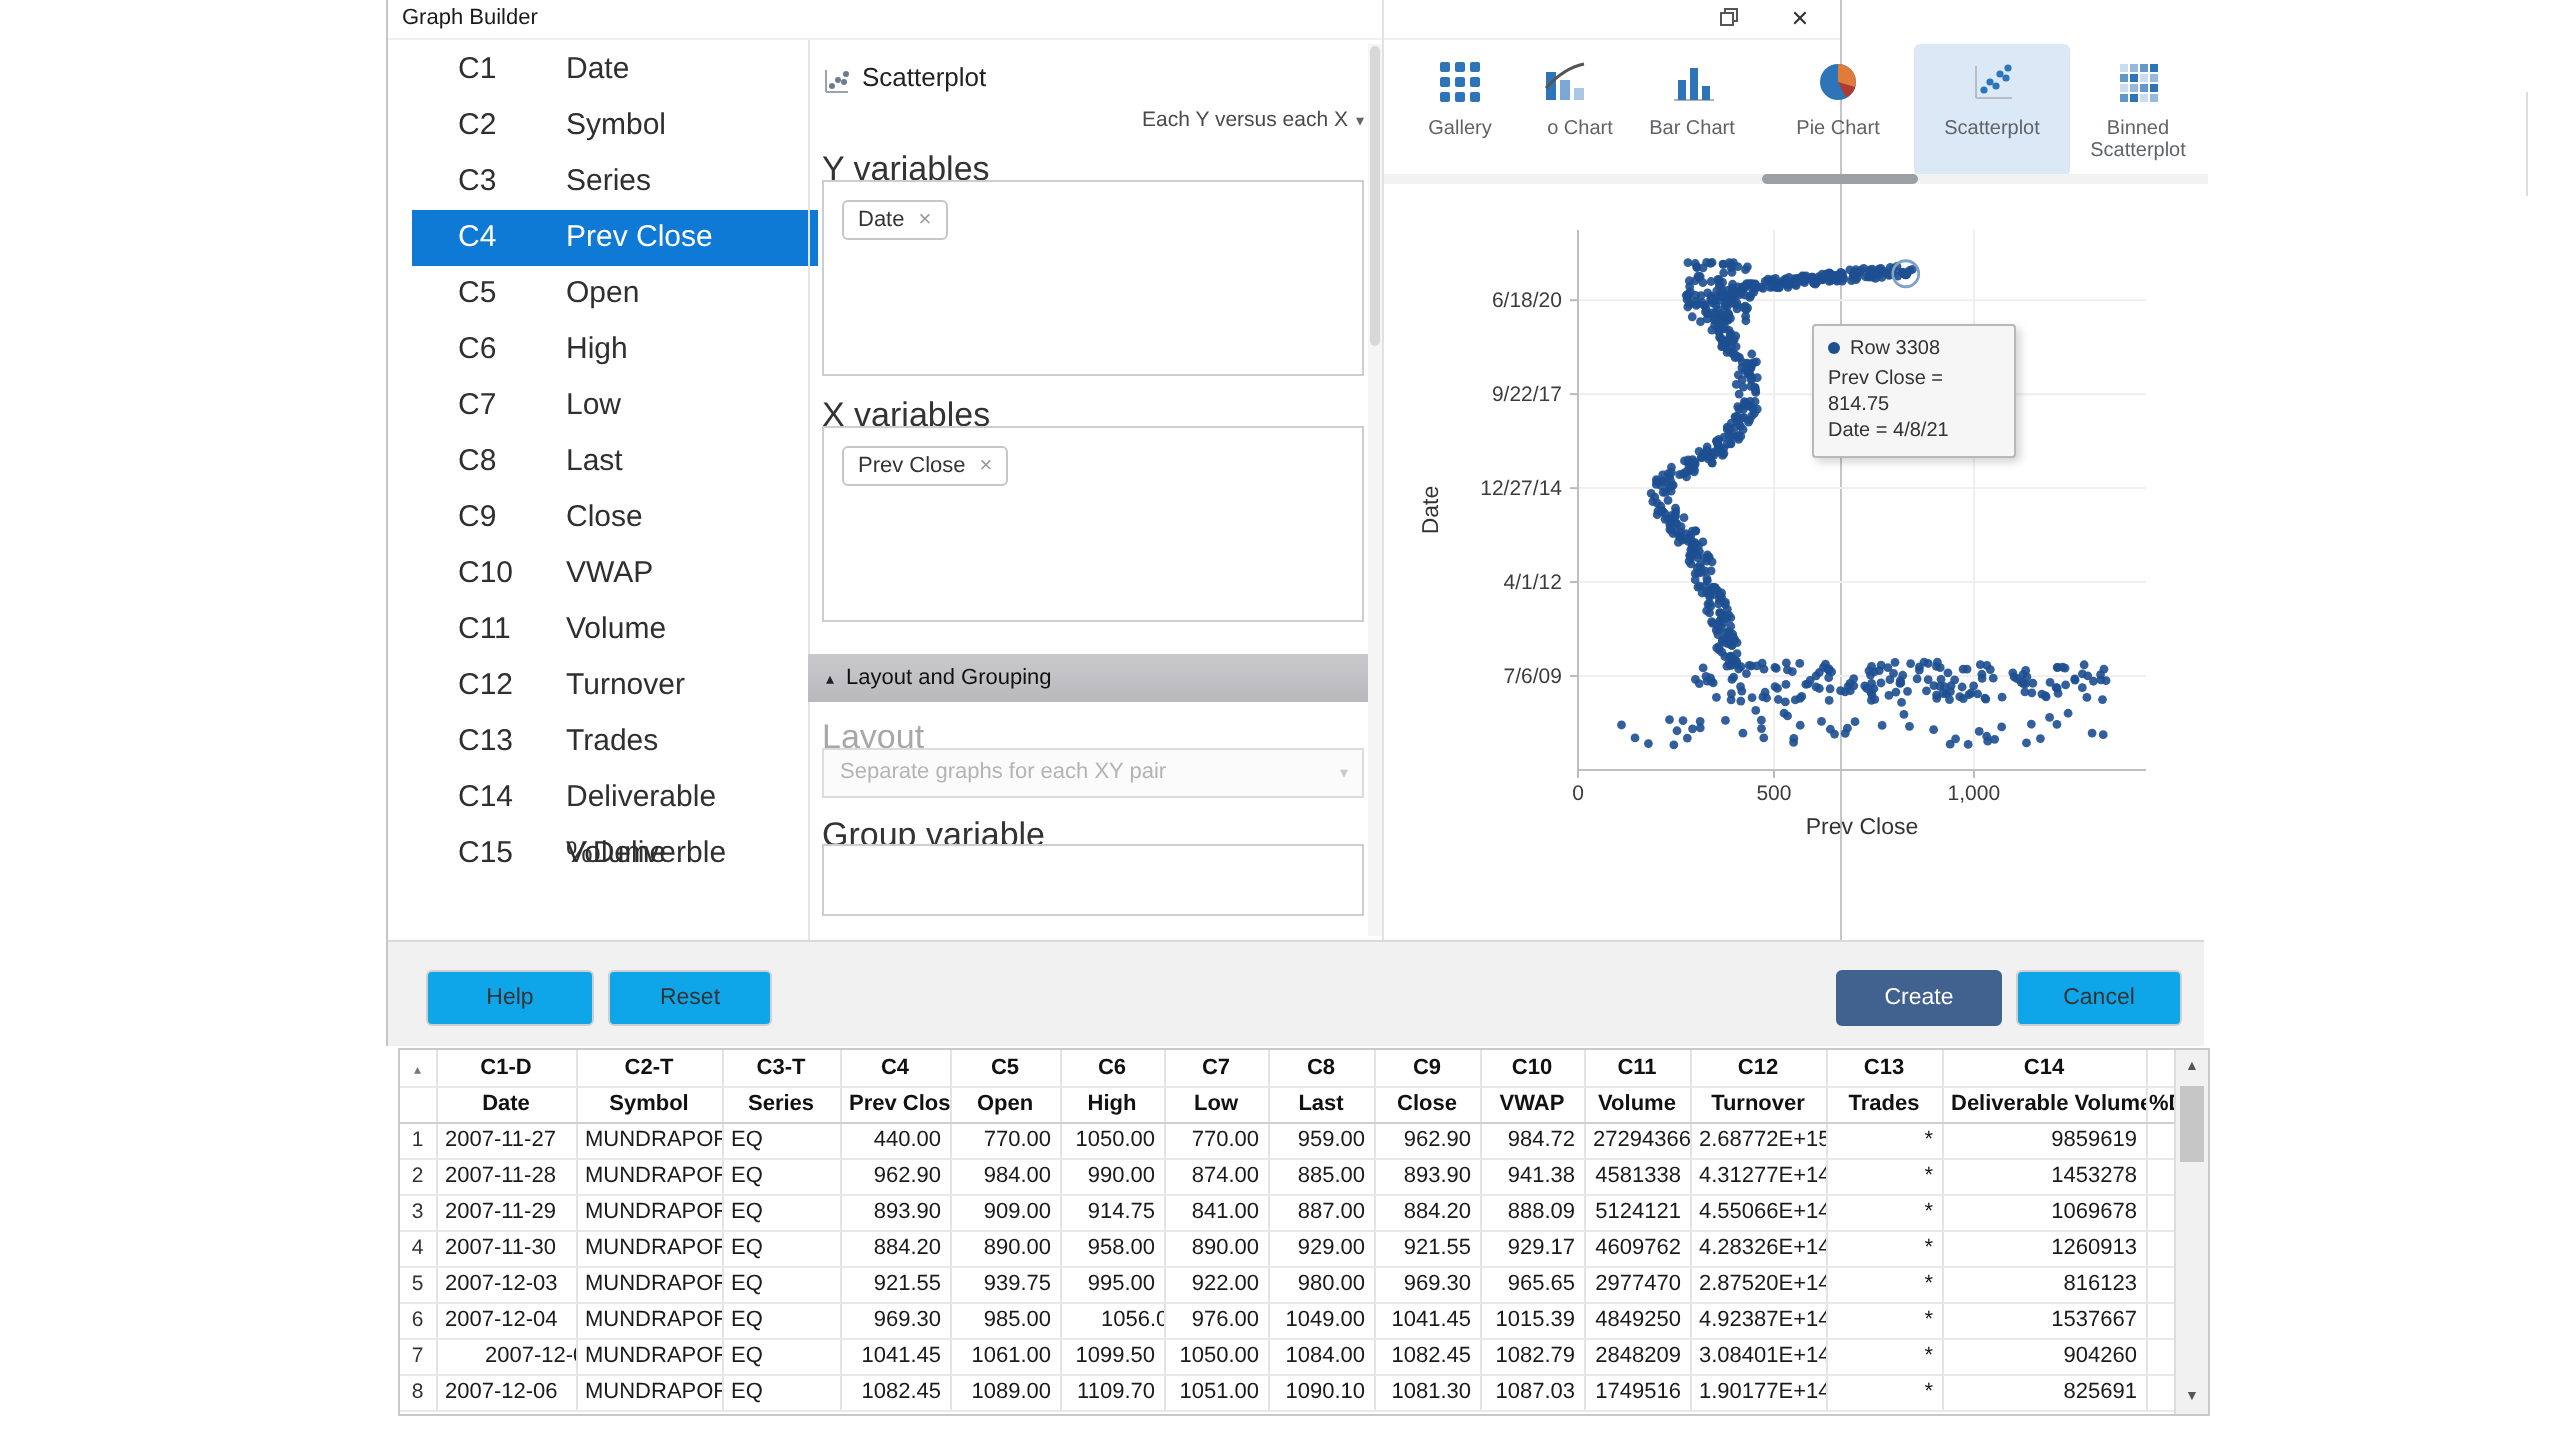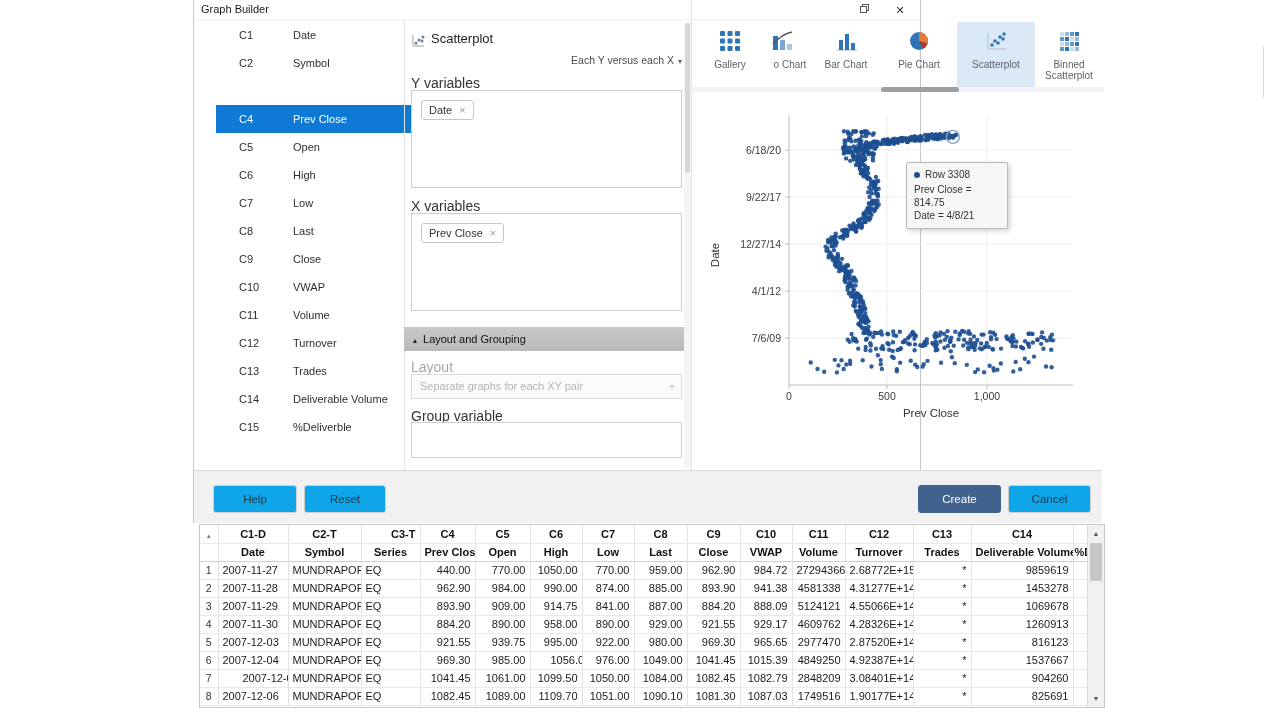--- a/index.html
+++ b/index.html
@@ -12,36 +12,36 @@
 .title{position:absolute;left:7px;top:3px;font-size:11px;color:#1a1a1a}
 .win-btn{position:absolute;top:0;width:32px;height:20px;text-align:center;line-height:20px;font-size:10px;color:#333;cursor:pointer}
 .win-btn.restore{right:40px}
 .win-btn.close{right:4px;font-size:11px}
 .rsq1,.rsq2{position:absolute;width:7px;height:7px;border:1px solid #555;background:#fff}
 .rsq2{left:14px;top:4px}
 .rsq1{left:12px;top:6px}
 
 
 .columns-panel{position:absolute;left:0;top:20px;width:210px;height:450px;background:#fff}
-.col-row{position:absolute;left:22px;width:203px;height:28px;line-height:28px;font-size:11px;color:#2f2f2f;cursor:default}
+.col-row{position:absolute;left:12px;width:203px;height:28px;line-height:28px;font-size:15px;color:#2f2f2f;cursor:default}
 .col-row.selected{background:#0e7ad6;color:#fff}
 .col-id{position:absolute;left:23px}
 .col-name{position:absolute;left:77px}
 
 .vd{position:absolute;width:1px;background:#e5e5e5}
 .vd-left{left:210px;top:20px;height:450px}
 .vd-right{left:497px;top:0;height:470px;background:#e2e2e2}
 
 
 .builder-panel{position:absolute;left:211px;top:20px;width:280px;height:450px}
 .bp-icon{position:absolute;left:6px;top:13px}
 .bp-title{position:absolute;left:26px;top:11px;font-size:13px;color:#222}
 .bp-mode{position:absolute;left:6px;top:34px;width:271px;text-align:right;font-size:10.5px;color:#4a4a4a;cursor:pointer}
 .bp-mode .caret{margin-left:4px;font-size:8px;color:#666}
-.bp-label{position:absolute;left:6px;font-size:14px;color:#333}
+.bp-label{position:absolute;left:6px;font-size:17px;color:#333}
 .y-label{top:55px}
 .x-label{top:178px}
 .layout-label{top:339px;color:#a8a8a8}
 .group-label{top:388px}
 .var-box{position:absolute;left:6px;width:271px;background:#fff;border:1px solid #cdcdcd;padding:9px}
 .y-box{top:70px;height:98px}
 .x-box{top:193px;height:98px}
 .group-box{top:402px;height:36px}
 .chip{display:inline-flex;align-items:center;border:1px solid #c6c6c6;border-radius:3px;padding:3px 7px;font-size:11px;color:#333;background:#fff;cursor:default}
 .chip-x{margin-left:7px;color:#999;font-size:11px;cursor:pointer}
@@ -113,20 +113,24 @@
     </header>
 
     <div class="columns-panel" id="columns-list">
         <div class="col-row" style="top: 1px;">
           <span class="col-id">C1</span>
           <span class="col-name">Date</span>
         </div>
         <div class="col-row" style="top: 29px;">
           <span class="col-id">C2</span>
           <span class="col-name">Symbol</span>
+        </div>
+        <div class="col-row" style="top: 57px;">
+          <span class="col-id">C3</span>
+          <span class="col-name">Series</span>
         </div>
         <div class="col-row selected" style="top: 85px;">
           <span class="col-id">C4</span>
           <span class="col-name">Prev Close</span>
         </div>
         <div class="col-row" style="top: 113px;">
           <span class="col-id">C5</span>
           <span class="col-name">Open</span>
         </div>
         <div class="col-row" style="top: 141px;">
@@ -1196,21 +1200,21 @@
           <col style="width: 68px;">
           <col style="width: 58px;">
           <col style="width: 102px;">
           <col style="width: 14px;">
         </colgroup>
         <thead>
           <tr>
             <th style="text-align: center;"><span class="corner-tri">▴</span></th>
             <th style="text-align: center;">C1-D</th>
             <th style="text-align: center;">C2-T</th>
-            <th style="text-align: right; margin-left: 20px;">C3-T</th>
+            <th style="text-align: center; margin-left: 20px;">C3-T</th>
             <th style="text-align: center;">C4</th>
             <th style="text-align: center;">C5</th>
             <th style="text-align: center;">C6</th>
             <th style="text-align: center;">C7</th>
             <th style="text-align: center;">C8</th>
             <th style="text-align: center;">C9</th>
             <th style="text-align: center;">C10</th>
             <th style="text-align: center;">C11</th>
             <th style="text-align: center;">C12</th>
             <th style="text-align: center;">C13</th>

